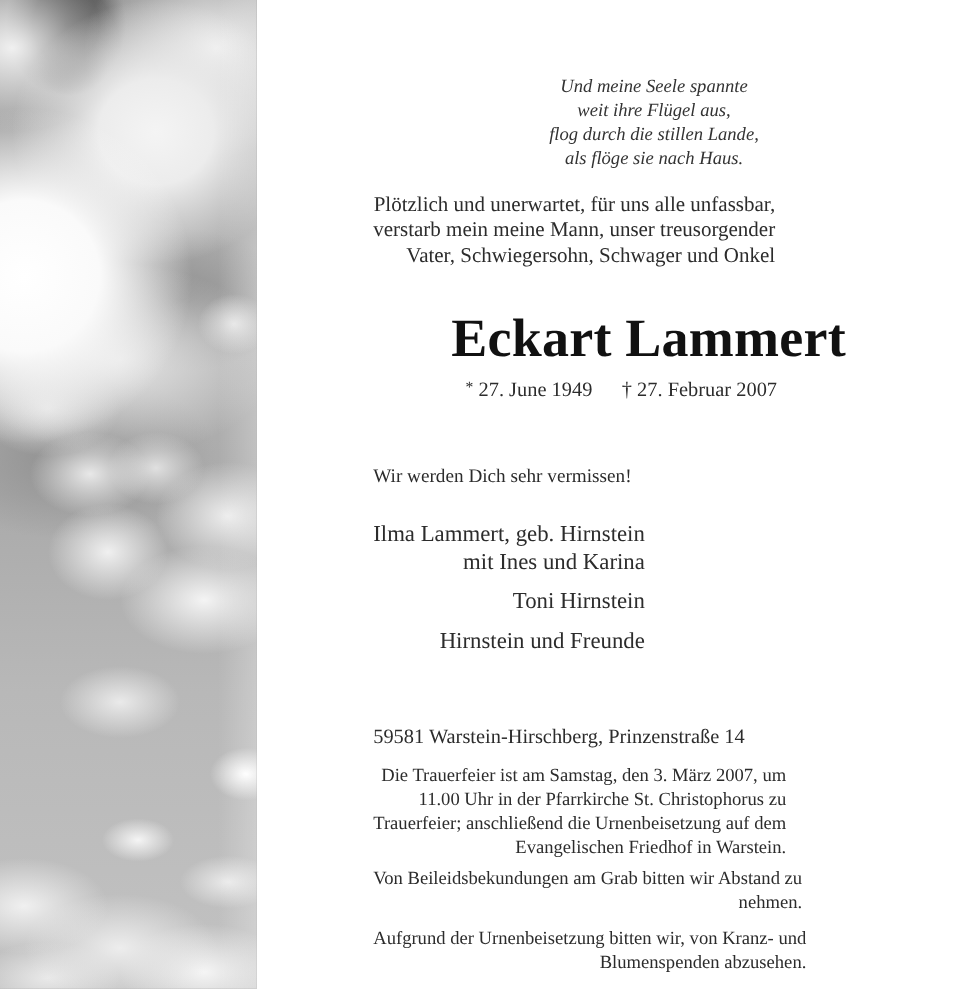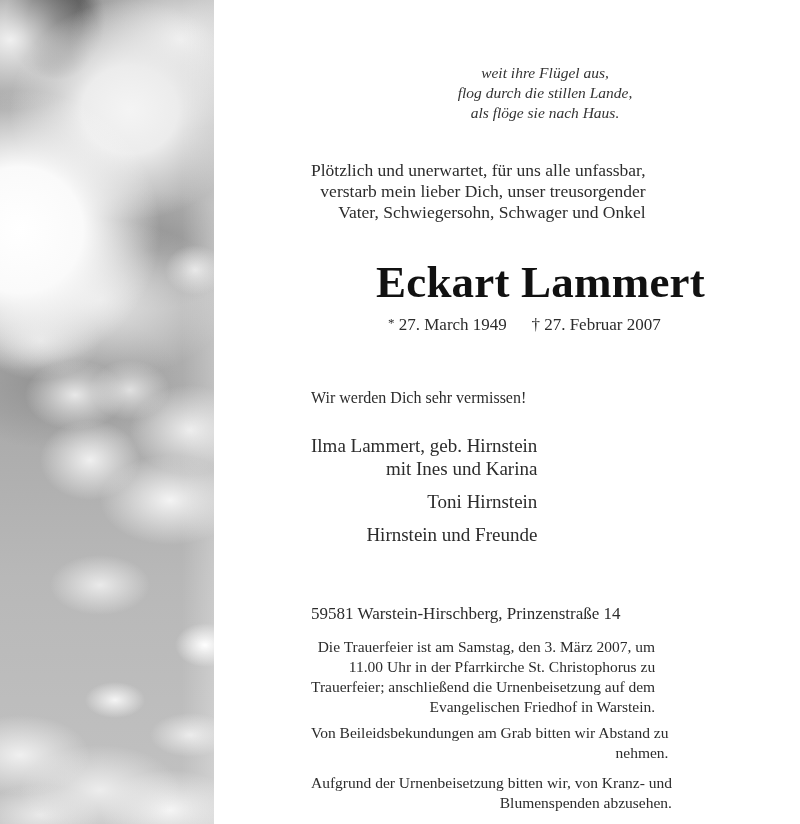--- a/index.html
+++ b/index.html
@@ -173,36 +173,37 @@
   <div class="layer base"></div>
   <div class="layer dark-top"></div>
   <div class="layer mid-dark"></div>
   <div class="layer clouds-top"></div>
   <div class="layer clouds-mid"></div>
   <div class="layer clouds-bottom"></div>
   <div class="layer fade-right"></div>
 </div>
 
 <p class="poem">
+  <span class="line">Und meine Seele spannte</span>
   <span class="line">weit ihre Flügel aus,</span>
   <span class="line">flog durch die stillen Lande,</span>
   <span class="line">als flöge sie nach Haus.</span>
 </p>
 
 <p class="text-block intro">
   <span class="line">Plötzlich und unerwartet, für uns alle unfassbar,</span>
-  <span class="line">verstarb mein lieber Dich, unser treusorgender</span>
+  <span class="line">verstarb mein meine Mann, unser treusorgender</span>
   <span class="line">Vater, Schwiegersohn, Schwager und Onkel</span>
 </p>
 
 <h1 class="deceased-name">Eckart Lammert</h1>
 
 <p class="dates">
   <span class="birth-mark">*</span>
-  <span>27. March 1949</span>
+  <span>27. June 1949</span>
   <span class="sep"></span>
   <span>†</span>
   <span>27. Februar 2007</span>
 </p>
 
 <p class="text-block miss">Wir werden Dich sehr vermissen!</p>
 
 <div class="mourners">
   <span class="group">
     <span class="line">Ilma Lammert, geb. Hirnstein</span>

